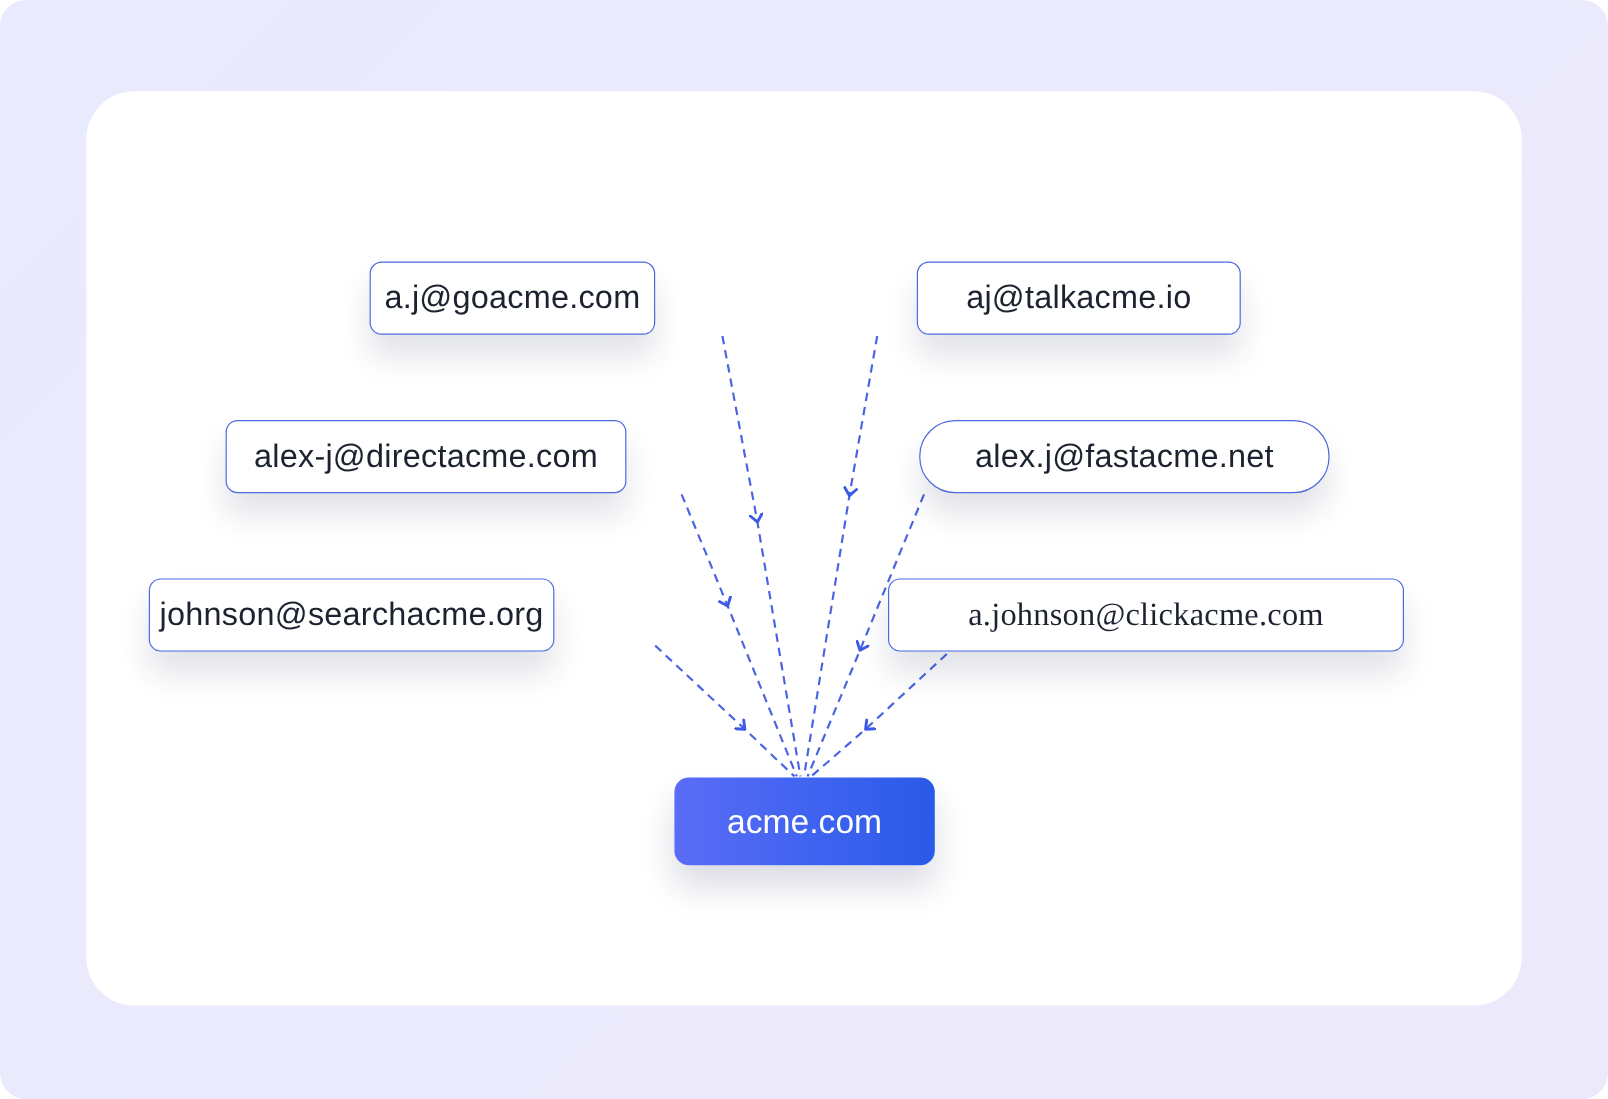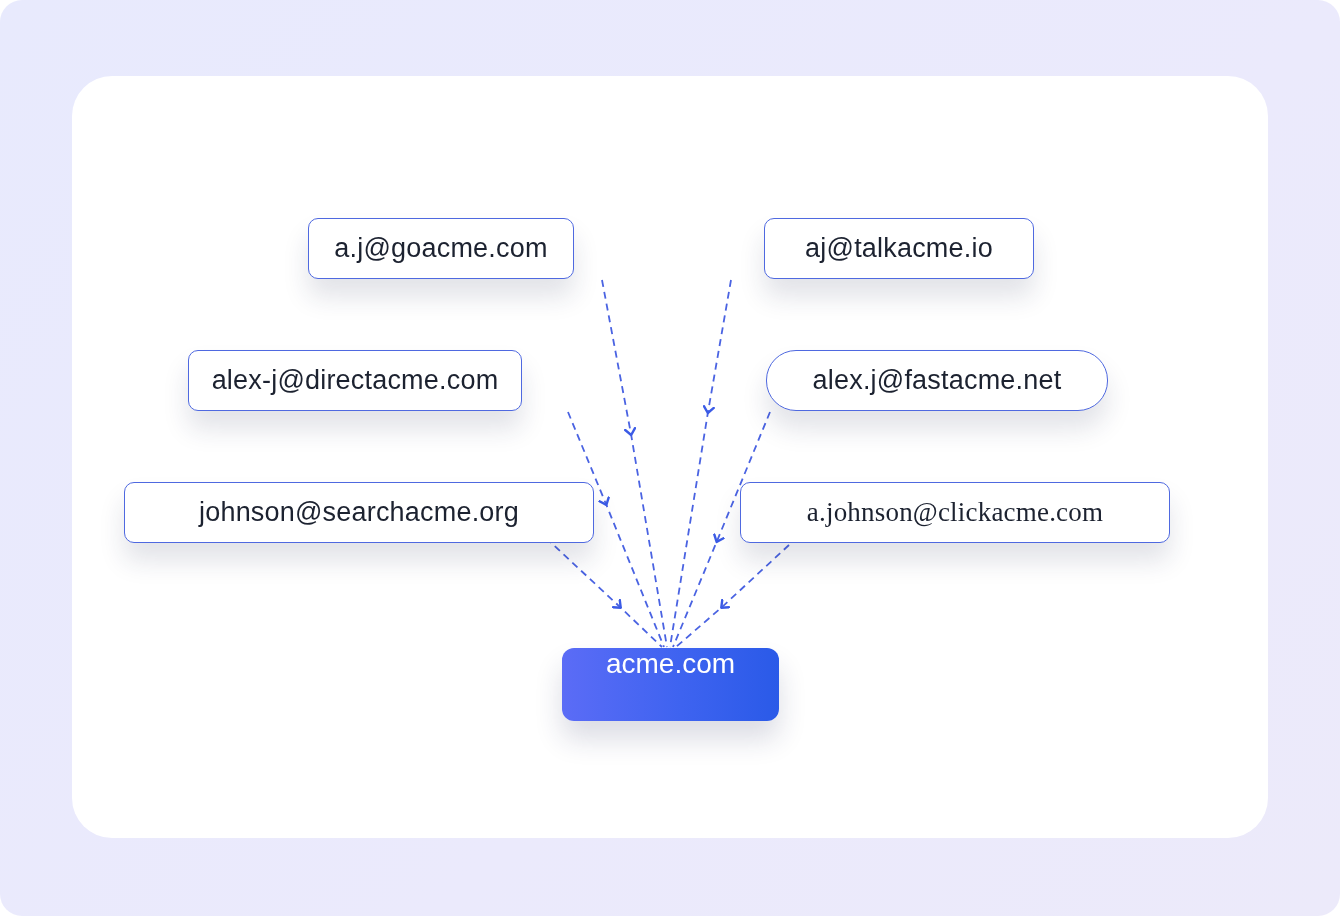--- a/index.html
+++ b/index.html
@@ -23,21 +23,21 @@
     background: #ffffff; border: 1.5px solid #4f69e0; border-radius: 10px;
     display: flex; align-items: center; justify-content: center;
     font-size: 27px; color: #1c2230; letter-spacing: 0.2px;
     box-shadow: 0 18px 26px rgba(30, 40, 80, 0.13);
   }
   .target {
     position: absolute; box-sizing: border-box; left: 562px; top: 648px; width: 217px; height: 73px;
     border-radius: 12px;
     background: linear-gradient(90deg, #5b6cf6 0%, #3e63f0 55%, #2a5ae8 100%);
     color: #ffffff; font-size: 28px;
-    display: flex; align-items: flex-start; justify-content: center;
+    display: flex; align-items: center; justify-content: center;
     box-shadow: 0 18px 28px rgba(30, 40, 90, 0.16);
   }
 </style>
 </head>
 <body>
 
 <div class="outer"></div>
 <div class="card"></div>
 
 <svg class="lines" viewBox="0 0 1340 916">
@@ -61,33 +61,33 @@
     <path d="M770,412 L717,541" stroke="none" marker-end="url(#arr)"></path>
 
     <path d="M546,538 L620,607 L662,647"></path>
     <path d="M546,538 L620,607" stroke="none" marker-end="url(#arr)"></path>
 
     <path d="M789,545 L722,607 L676,647"></path>
     <path d="M789,545 L722,607" stroke="none" marker-end="url(#arr)"></path>
   </g>
 </svg>
 
-<div class="node" style="left:308px; top:218px; width:266px;">
+<div class="node" style="left:308px; top:218px; width:238px;">
   <span>a.j@goacme.com</span>
 </div>
 <div class="node" style="left:728px; top:218px; width:270px;margin-left:36px;">
   <span>aj@talkacme.io</span>
 </div>
 <div class="node" style="left:188px; top:350px; width:334px;">
   <span>alex-j@directacme.com</span>
 </div>
 <div class="node" style="left:766px; top:350px; width:342px;border-radius:30px;">
   <span>alex.j@fastacme.net</span>
 </div>
-<div class="node" style="left:124px; top:482px; width:470px;">
+<div class="node" style="left:124px; top:482px; width:338px;">
   <span>johnson@searchacme.org</span>
 </div>
 <div class="node" style="left:740px; top:482px; width:430px;font-family:Liberation Serif, serif;">
   <span>a.johnson@clickacme.com</span>
 </div>
 
 <div class="target">
   <span>acme.com</span>
 </div>
 

